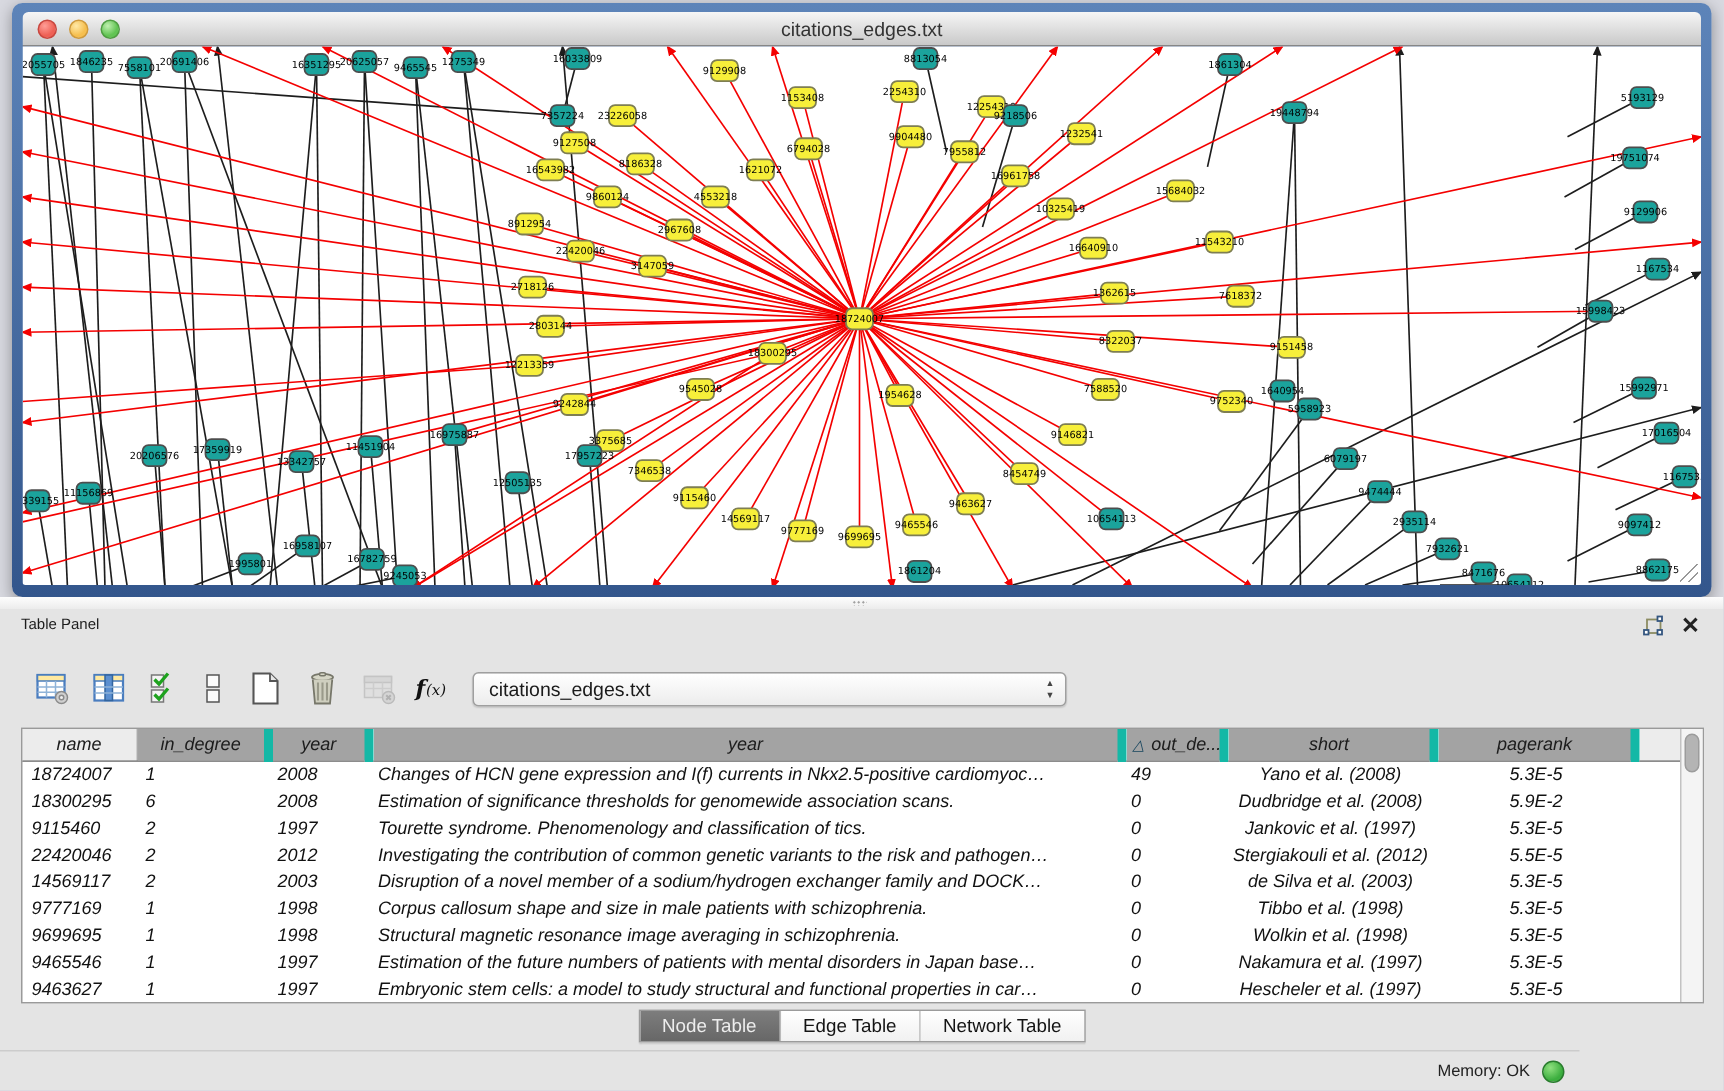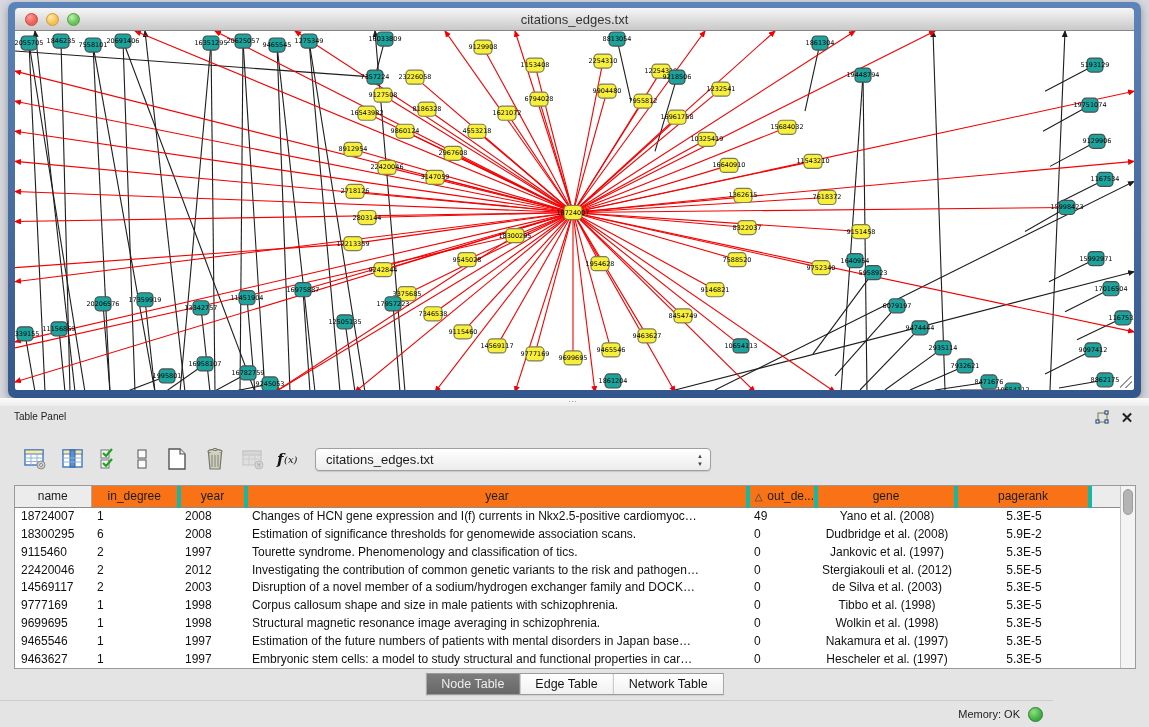--- a/index.html
+++ b/index.html
@@ -45,24 +45,24 @@
   .tb-btn { width:38px; height:30px; display:flex; align-items:center; justify-content:center; }
   .tb-btn.narrow { width:33px; }
   .dropdown { margin-left:10px; width:396px; height:23px; border:1px solid #9f9f9f; border-radius:4px;
     background:linear-gradient(#ffffff,#ececec); display:flex; align-items:center; position:relative;
     box-shadow:0 1px 1px rgba(0,0,0,.12); }
   .dropdown .val { font-size:13px; color:#1a1a1a; padding-left:10px; }
   .dd-arrows { position:absolute; right:7px; top:3px; font-size:6px; line-height:8px; color:#444; text-align:center; }
 
   
   .table-wrap { position:absolute; left:14px; top:79px; width:1122px; height:184px;
-    background:#fff; border:1px solid #9a9a9a; display:flex; }
+    background:#fff; border:1px solid #9a9a9a; display:flex;font-style:italic; }
   table { border-collapse:collapse; table-layout:fixed; width:1106px; }
   th { height:21px; font-size:12px; font-weight:normal; color:#1c1c1c; text-align:center;
-    background:#f97316; border-right:4px solid #14b8a6; border-bottom:1px solid #8c8c8c; overflow:hidden; white-space:nowrap; }
+    background:#a3a3a3; border-right:6px solid #14b8a6; border-bottom:1px solid #8c8c8c; overflow:hidden; white-space:nowrap; }
   th.plain { background:#ececec; border-right:1px solid #aaa; }
   th.filler { background:#ececec; border-right:none; }
   th.sorted { text-align:right; padding-left:4px; }
   .sort-arrow { color:#17455e; font-size:10px; padding-right:2px; }
   td { height:16px; font-size:12px; color:#111; white-space:nowrap; overflow:hidden;
     padding:0 4px 0 6px; }
   td.ctr { text-align:center; }
   .vscroll { width:15px; border-left:1px solid #c2c2c2; background:#f4f4f4; position:relative; }
   .vthumb { position:absolute; left:2px; top:3px; width:10px; height:26px; background:#b4b4b4;
     border:1px solid #9c9c9c; border-radius:6px; }
@@ -546,21 +546,21 @@
           <col style="width: 134px;">
           <col>
         </colgroup>
         <thead>
           <tr>
             <th class="plain">name</th>
             <th>in_degree</th>
             <th>year</th>
             <th>year</th>
             <th class="sorted"><span class="sort-arrow">△ </span>out_de...</th>
-            <th>gene</th>
+            <th>short</th>
             <th>pagerank</th>
             <th class="filler"></th>
           </tr>
         </thead>
         <tbody>
           <tr>
             <td>18724007</td>
             <td>1</td>
             <td>2008</td>
             <td>Changes of HCN gene expression and I(f) currents in Nkx2.5-positive cardiomyoc…</td>

